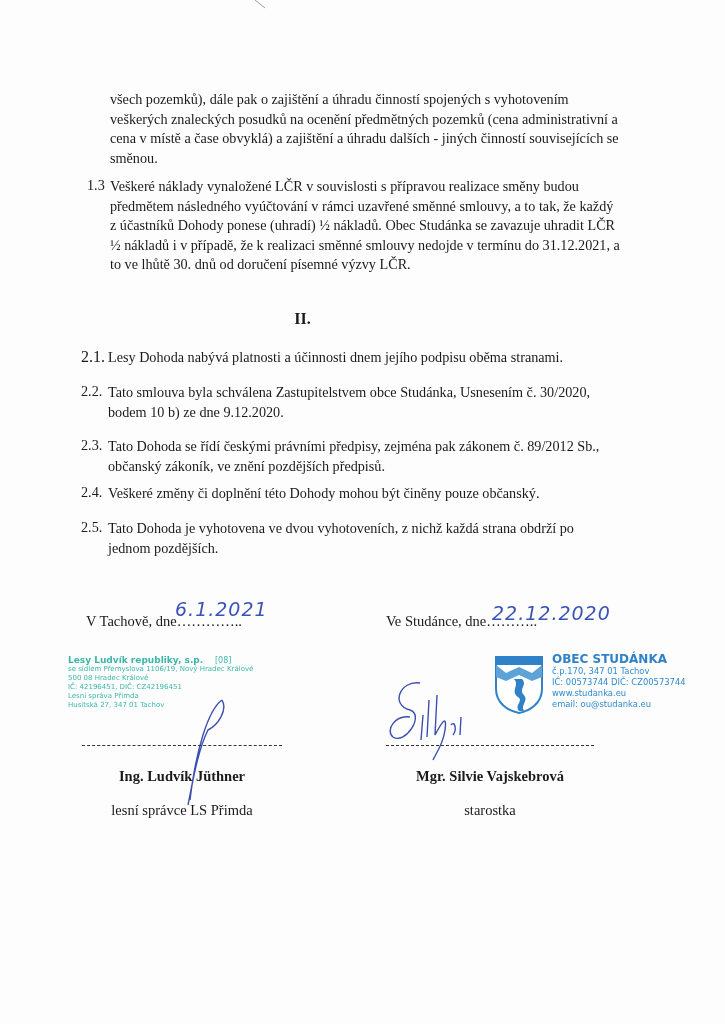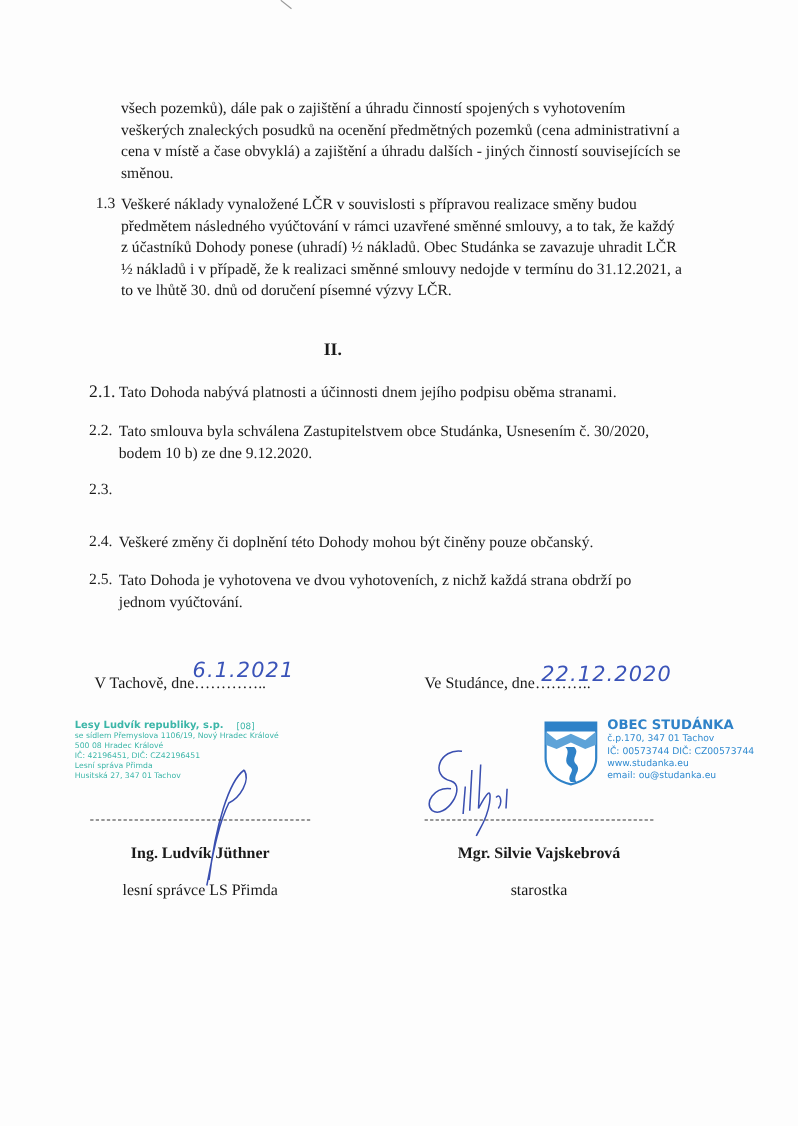--- a/index.html
+++ b/index.html
@@ -46,40 +46,44 @@
     <span class="line">předmětem následného vyúčtování v rámci uzavřené směnné smlouvy, a to tak, že každý</span>
     <span class="line">z účastníků Dohody ponese (uhradí) ½ nákladů. Obec Studánka se zavazuje uhradit LČR</span>
     <span class="line">½ nákladů i v případě, že k realizaci směnné smlouvy nedojde v termínu do 31.12.2021, a</span>
     <span class="line">to ve lhůtě 30. dnů od doručení písemné výzvy LČR.</span>
   </div>
 
   <div class="heading">II.</div>
 
   <div class="num" style="left:81px; top:348px; font-size:16px;">2.1.</div>
   <div class="p" style="left:108px; top:348px; width:532px;">
-    <span class="line">Tato Dohoda nabývá platnosti a účinnosti dnem jejího podpisu oběma stranami.</span>
+    <span class="line">Lesy Dohoda nabývá platnosti a účinnosti dnem jejího podpisu oběma stranami.</span>
   </div>
 
   <div class="num" style="left:81px; top:383px; font-size:14.2px;">2.2.</div>
   <div class="p" style="left:108px; top:383px; width:532px;">
     <span class="line">Tato smlouva byla schválena Zastupitelstvem obce Studánka, Usnesením č. 30/2020,</span>
     <span class="line">bodem 10 b) ze dne 9.12.2020.</span>
   </div>
 
   <div class="num" style="left:81px; top:437px; font-size:14.2px;">2.3.</div>
+  <div class="p" style="left:108px; top:437px; width:532px;">
+    <span class="line">Tato Dohoda se řídí českými právními předpisy, zejména pak zákonem č. 89/2012 Sb.,</span>
+    <span class="line">občanský zákoník, ve znění pozdějších předpisů.</span>
+  </div>
 
   <div class="num" style="left:81px; top:484px; font-size:14.2px;">2.4.</div>
   <div class="p" style="left:108px; top:484px; width:532px;">
     <span class="line">Veškeré změny či doplnění této Dohody mohou být činěny pouze občanský.</span>
   </div>
 
   <div class="num" style="left:81px; top:519px; font-size:14.2px;">2.5.</div>
   <div class="p" style="left:108px; top:519px; width:532px;">
     <span class="line">Tato Dohoda je vyhotovena ve dvou vyhotoveních, z nichž každá strana obdrží po</span>
-    <span class="line">jednom vyúčtování.</span>
+    <span class="line">jednom pozdějších.</span>
   </div>
 
   <div class="place" style="left:86px; top:613px;">V Tachově, dne…………..</div>
   <div class="hand" style="left:175px; top:598px;">6.1.2021</div>
 
   <div class="stamp-l">
     <div class="t">Lesy Ludvík republiky, s.p.</div>
     <div class="code">[08]</div>
     <div>se sídlem Přemyslova 1106/19, Nový Hradec Králové</div>
     <div>500 08 Hradec Králové</div>

